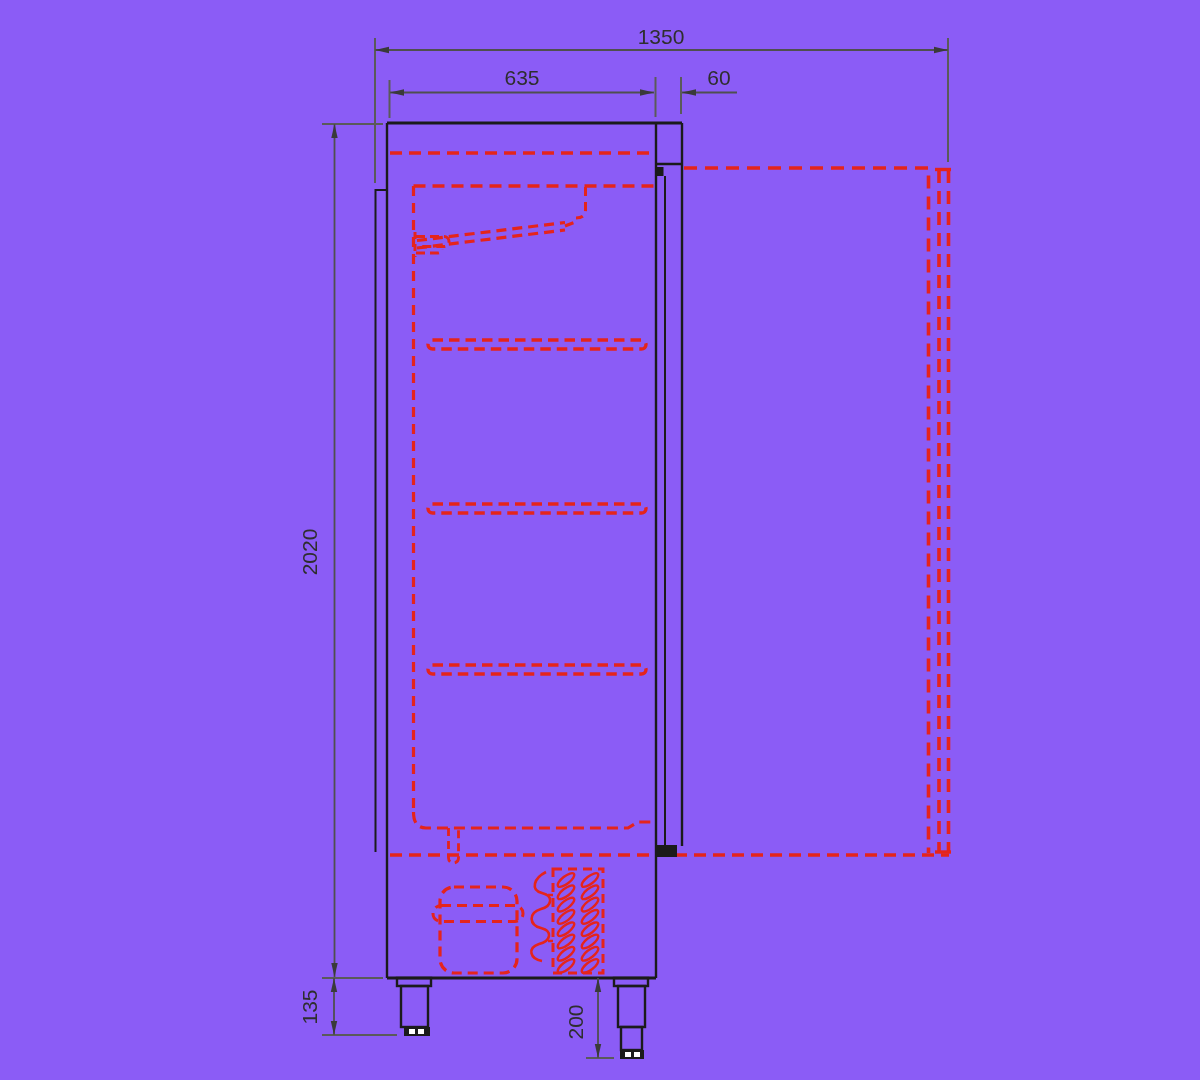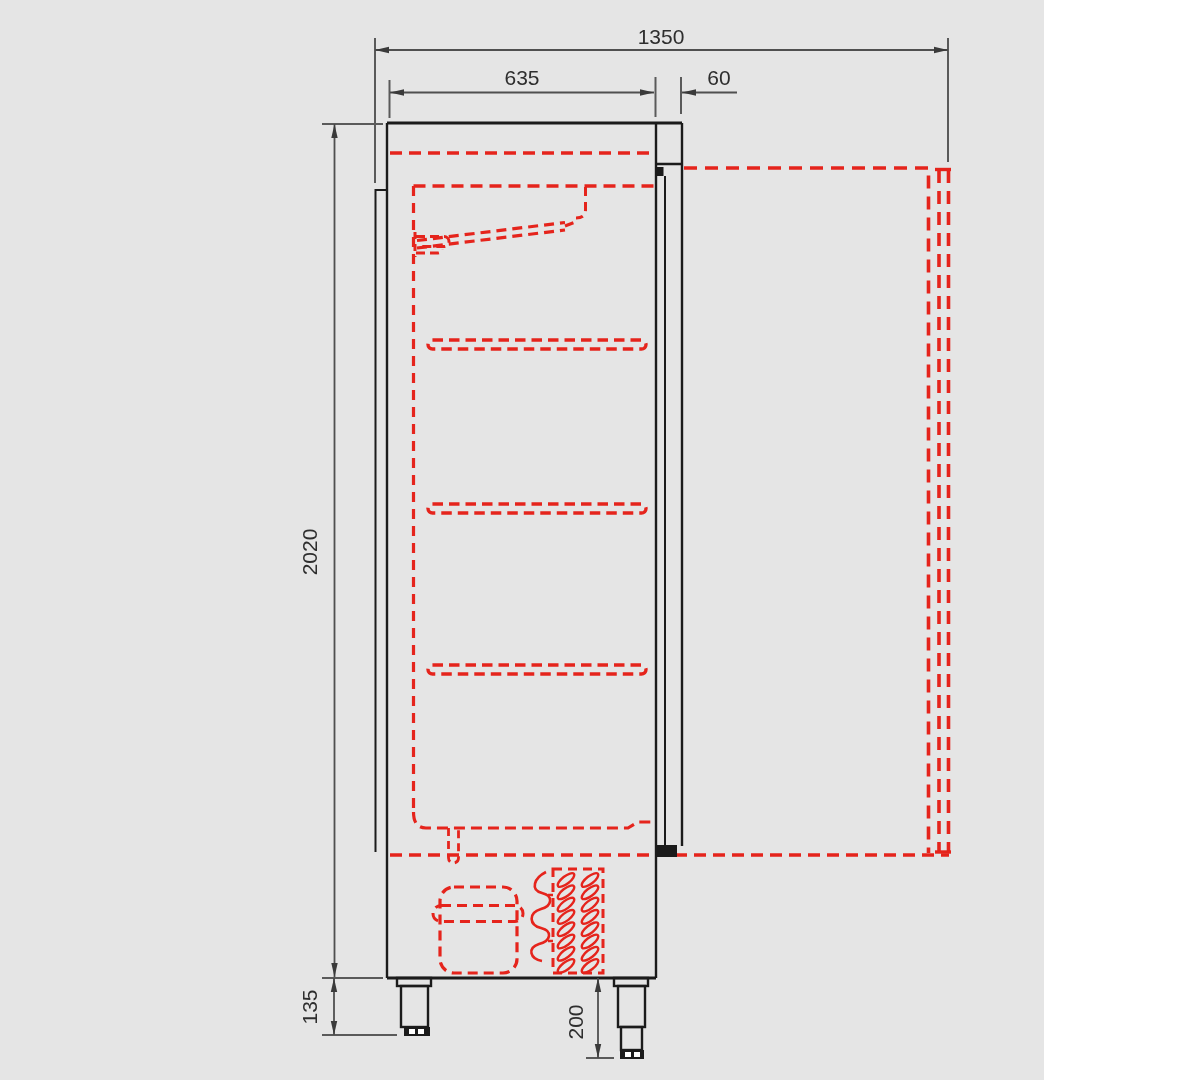--- a/index.html
+++ b/index.html
@@ -1,16 +1,16 @@
 <!DOCTYPE html>
 <html><head>
 <meta charset="utf-8">
 <style>
   html,body{margin:0;padding:0;background:#ffffff;}
-  .stage{position:relative;width:1044px;height:1080px;background:#e5e5e5;overflow:hidden;
+  .stage{position:relative;width:1200px;height:1080px;background:#8b5cf6;overflow:hidden;
          font-family:"Liberation Sans", sans-serif;}
   svg{position:absolute;left:0;top:0;}
   .blk{stroke:#1b1b1b;fill:none;}
   .dim{stroke:#4f4f4f;fill:none;stroke-width:1.8;}
   .ext{stroke:#5a5a5a;fill:none;stroke-width:2;}
   .arr{fill:#3a3a3a;stroke:none;}
   .red{stroke:#e5241c;fill:none;stroke-linecap:butt;}
   .dimtxt{font-family:"Liberation Sans", sans-serif;font-size:21px;fill:#2e2e2e;}
 </style>
 </head>

